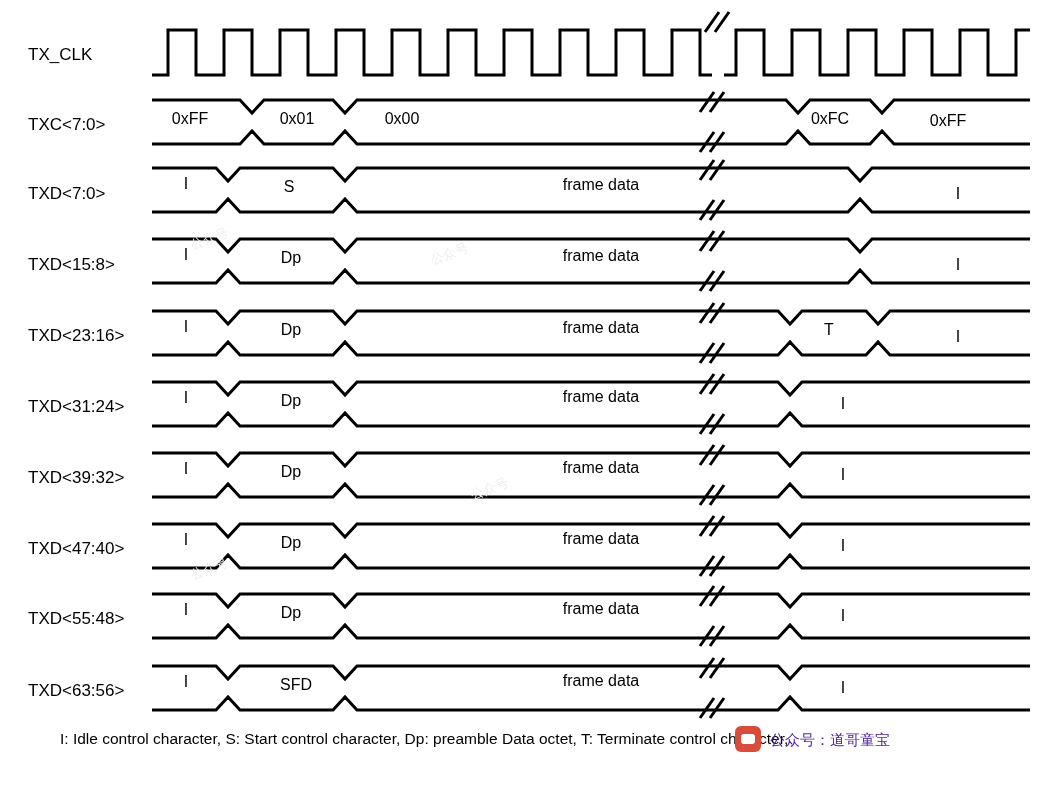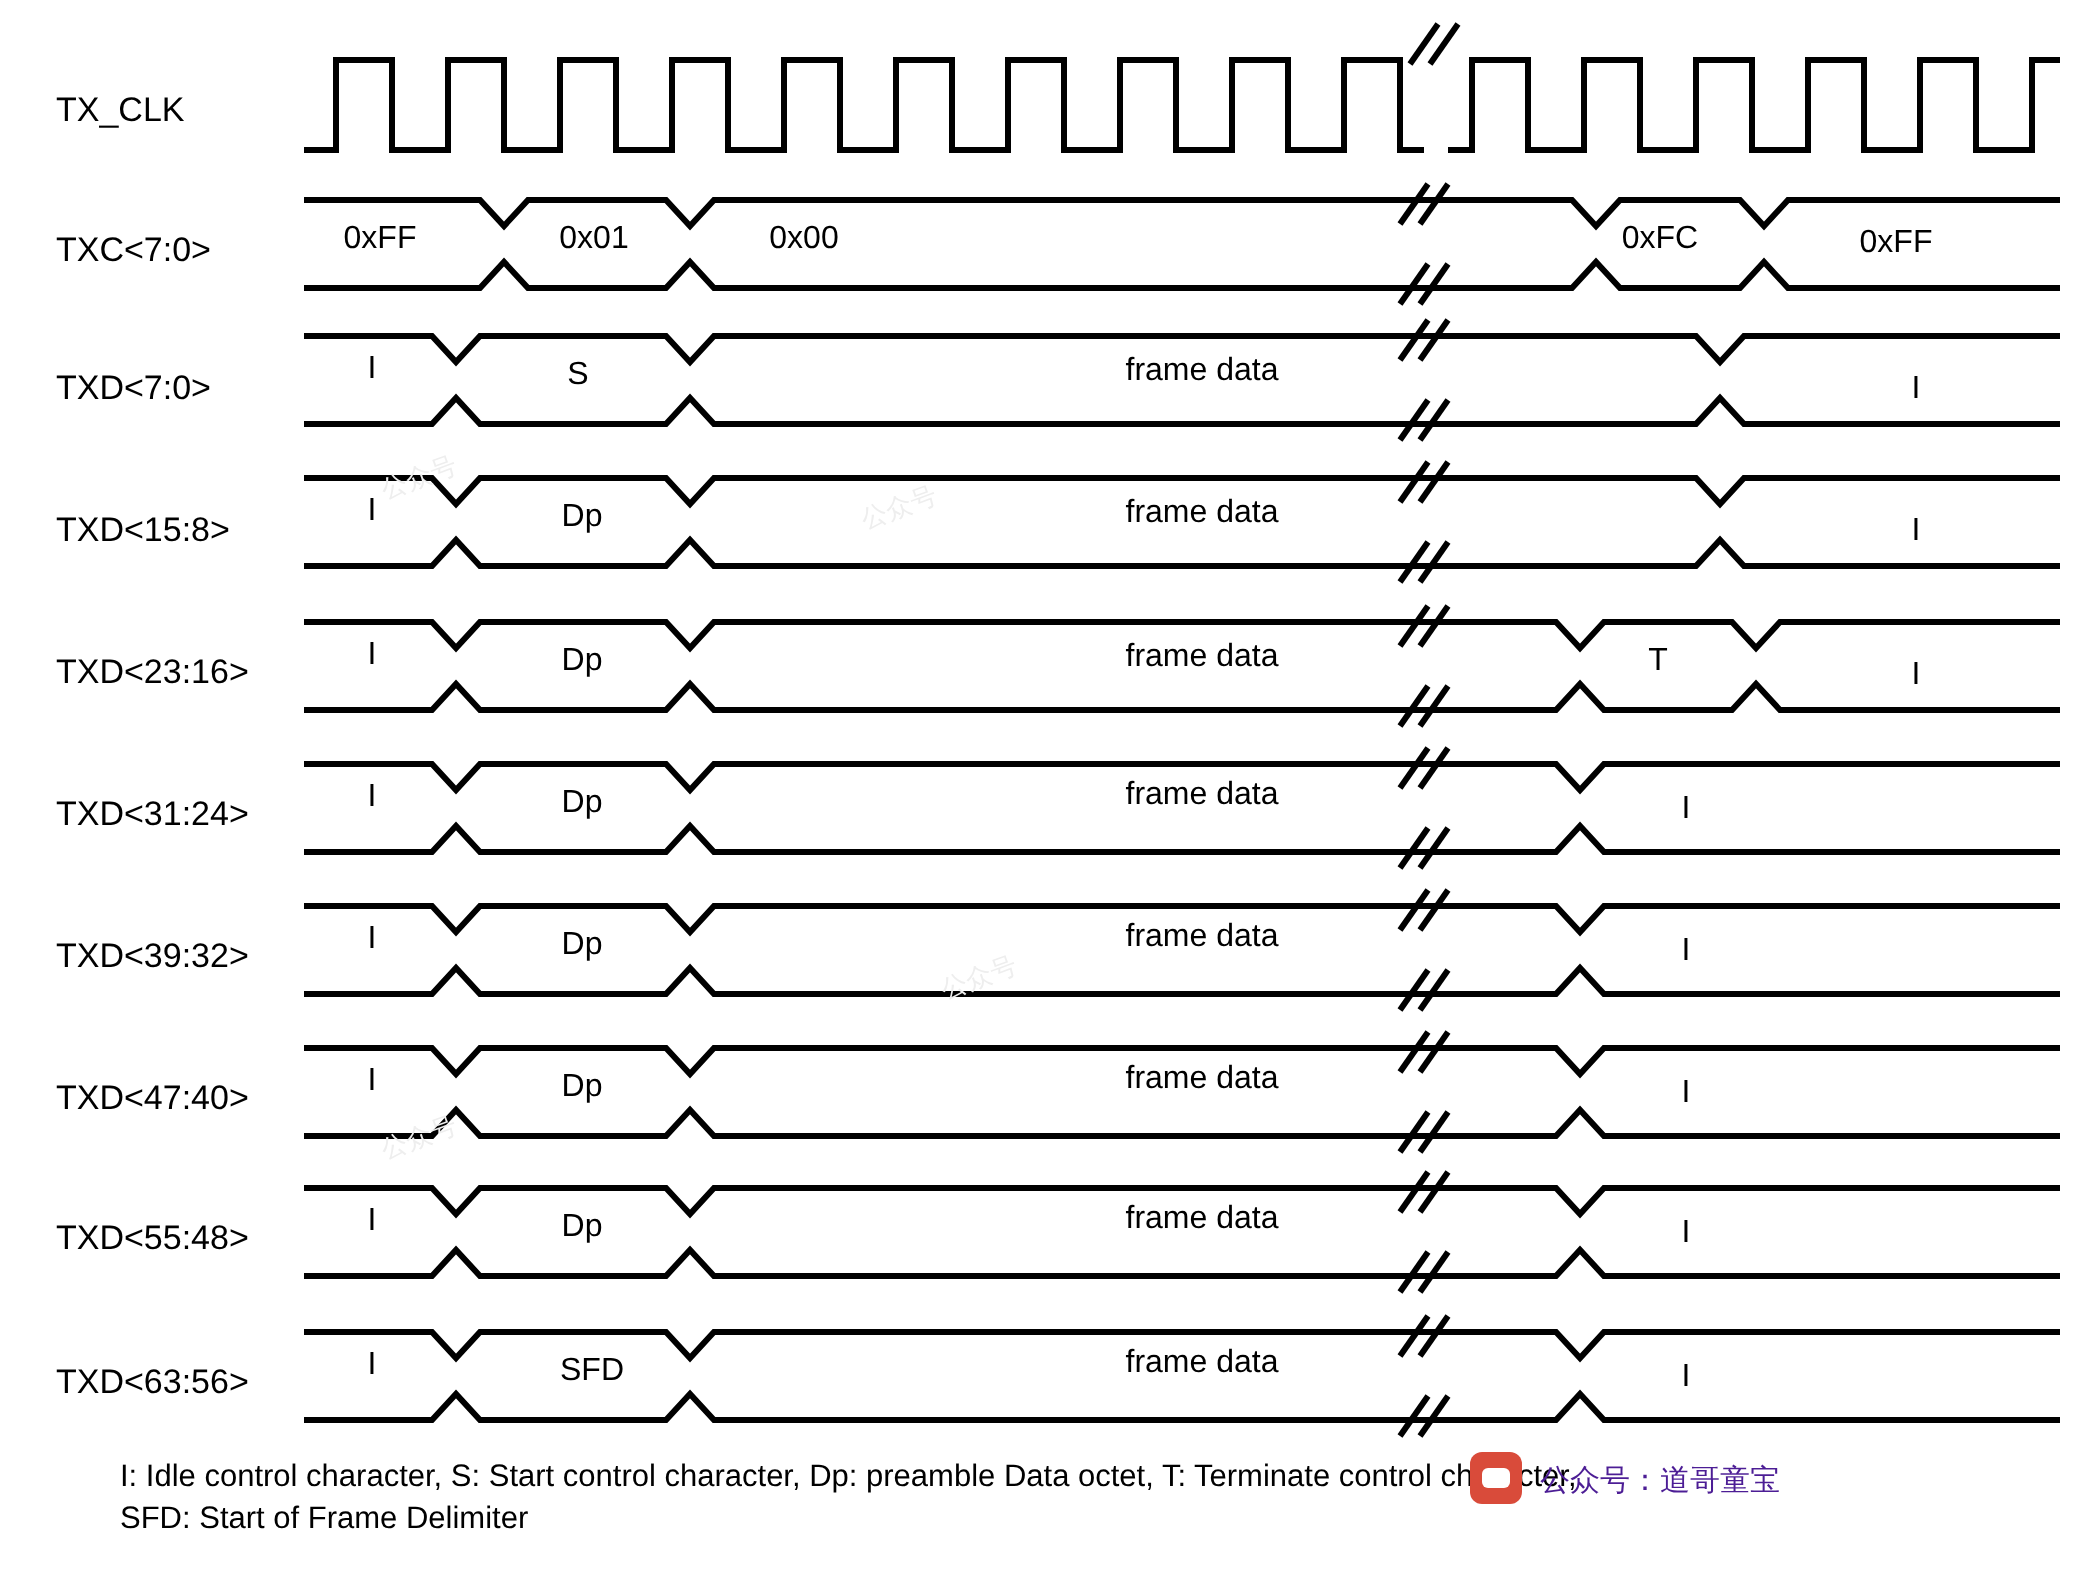--- a/index.html
+++ b/index.html
@@ -237,17 +237,16 @@
 
 </svg>
 
 <div class="ghost" style="left:190px;top:230px;">公众号</div>
 <div class="ghost" style="left:430px;top:245px;">公众号</div>
 <div class="ghost" style="left:470px;top:480px;">公众号</div>
 <div class="ghost" style="left:190px;top:560px;">公众号</div>
 
 <div class="legend">
   <div>I: Idle control character, S: Start control character, Dp: preamble Data octet, T: Terminate control character,</div>
-  <div>SFD: Start of Frame Delimiter</div>
 </div>
 
 <div class="wm-badge"></div>
 <div class="wm-text">公众号：道哥童宝</div>
 
 </body></html>

